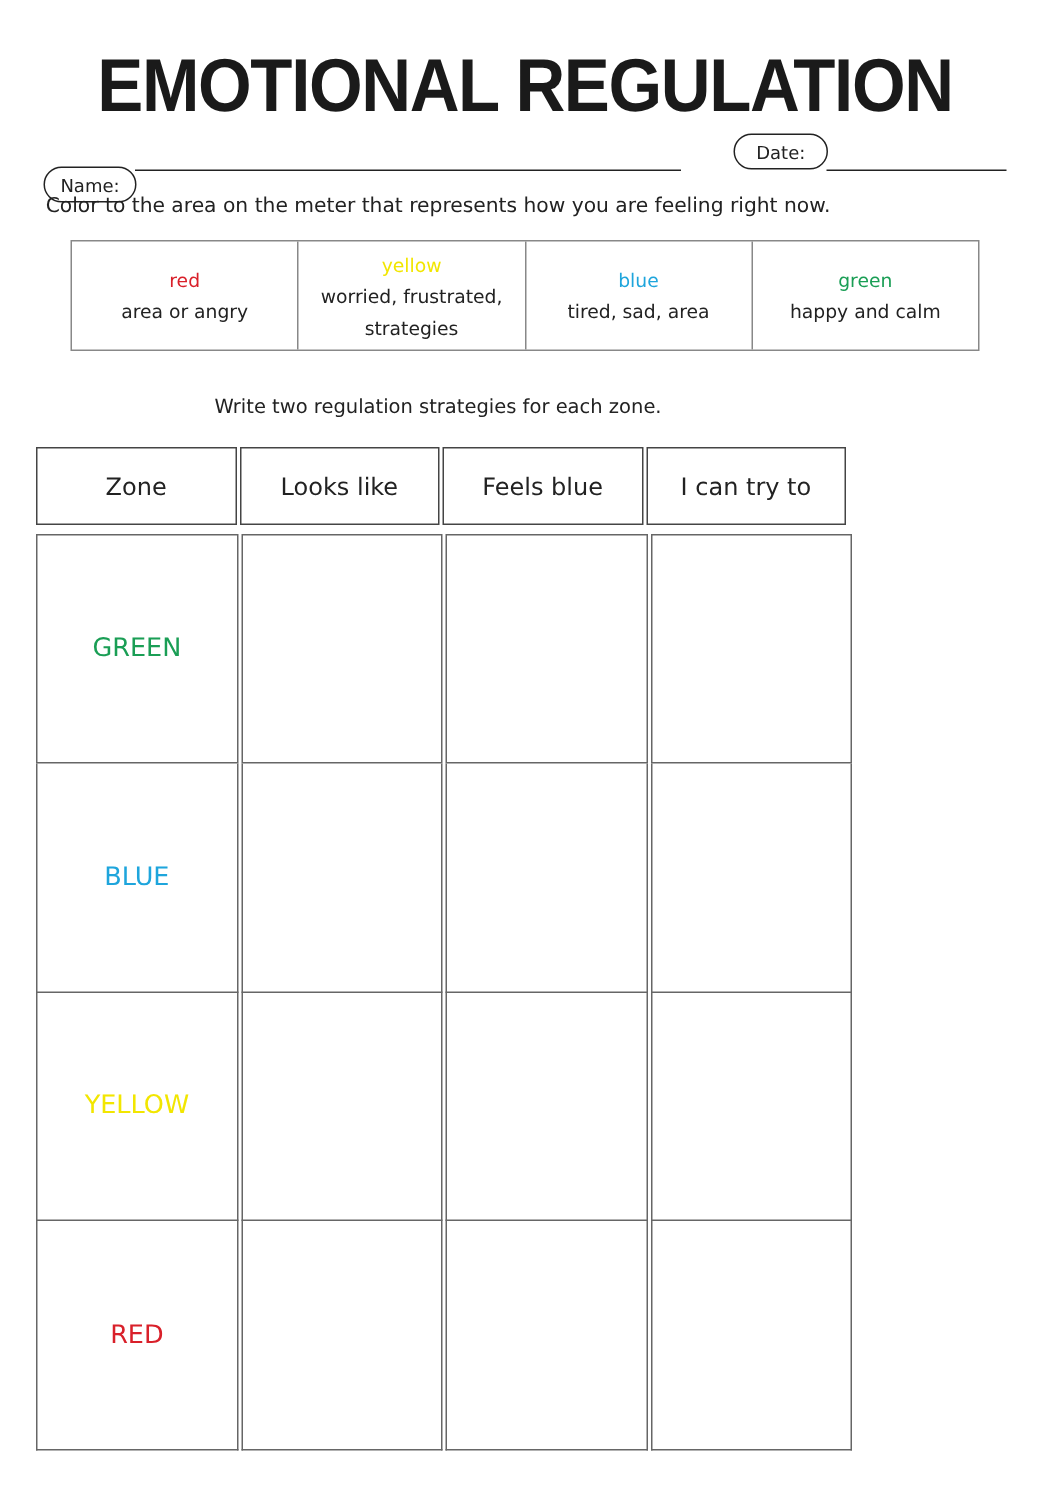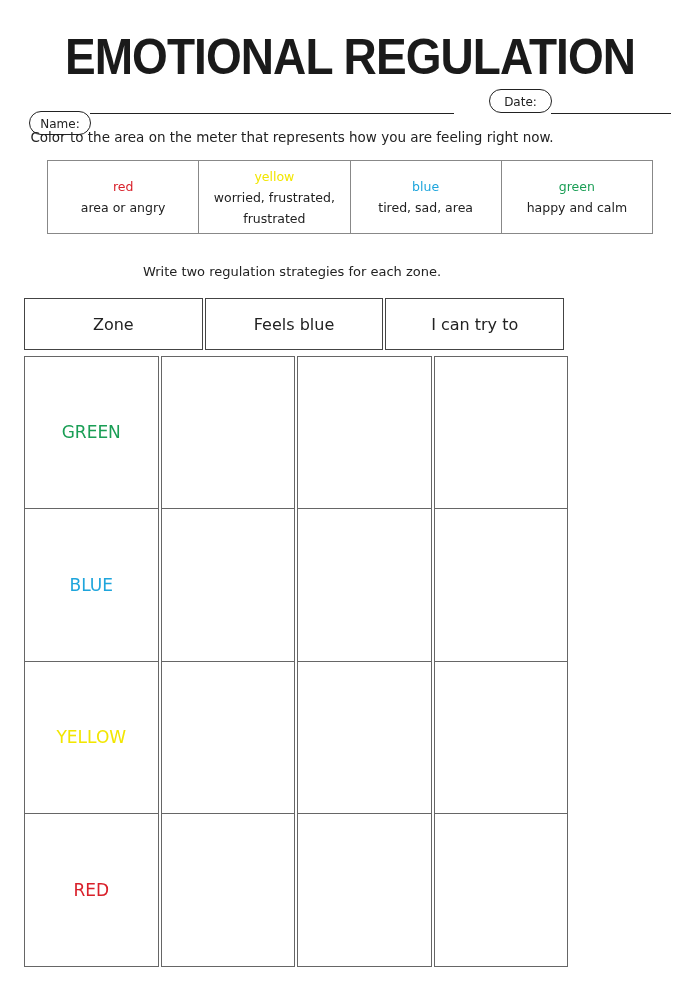--- a/index.html
+++ b/index.html
@@ -36,36 +36,37 @@
 <div class="instr" style="top:129px;">Color to the area on the meter that represents how you are feeling right now.</div>
 
 <div class="meter">
   <div class="meter-cell">
     <span class="clr" style="color:#d9202a">red</span>
     <span>area or angry</span>
   </div>
   <div class="meter-cell">
     <span class="clr" style="color:#f2e600">yellow</span>
     <span>worried, frustrated,</span>
-    <span>frustrated</span>
+    <span>strategies</span>
   </div>
   <div class="meter-cell">
     <span class="clr" style="color:#1ea5dc">blue</span>
     <span>tired, sad, area</span>
   </div>
   <div class="meter-cell">
     <span class="clr" style="color:#1a9e55">green</span>
     <span>happy and calm</span>
   </div>
 </div>
 
 <div class="instr" style="top:264px;font-size:13px;">Write two regulation strategies for each zone.</div>
 
 <div class="hdr-row">
   <div class="hcell">Zone</div>
+  <div class="hcell">Looks like</div>
   <div class="hcell">Feels blue</div>
   <div class="hcell">I can try to</div>
 </div>
 
 <div class="body-grid">
   <div class="brow">
     <div class="bcell" style="color:#1a9e55">GREEN</div>
     <div class="bcell"></div>
     <div class="bcell"></div>
     <div class="bcell"></div>

